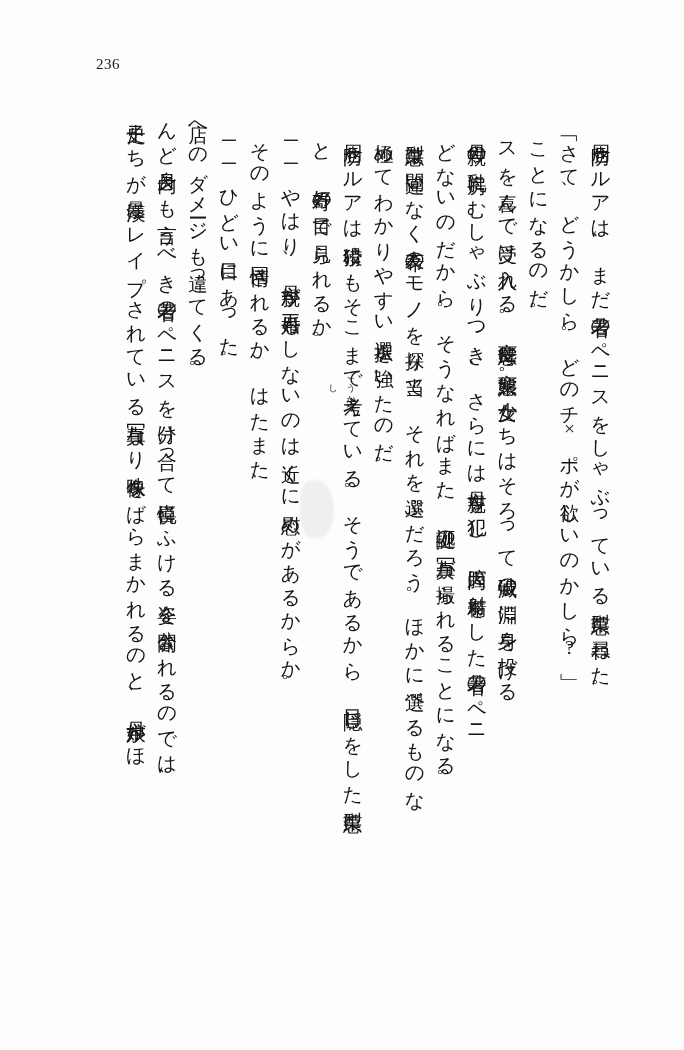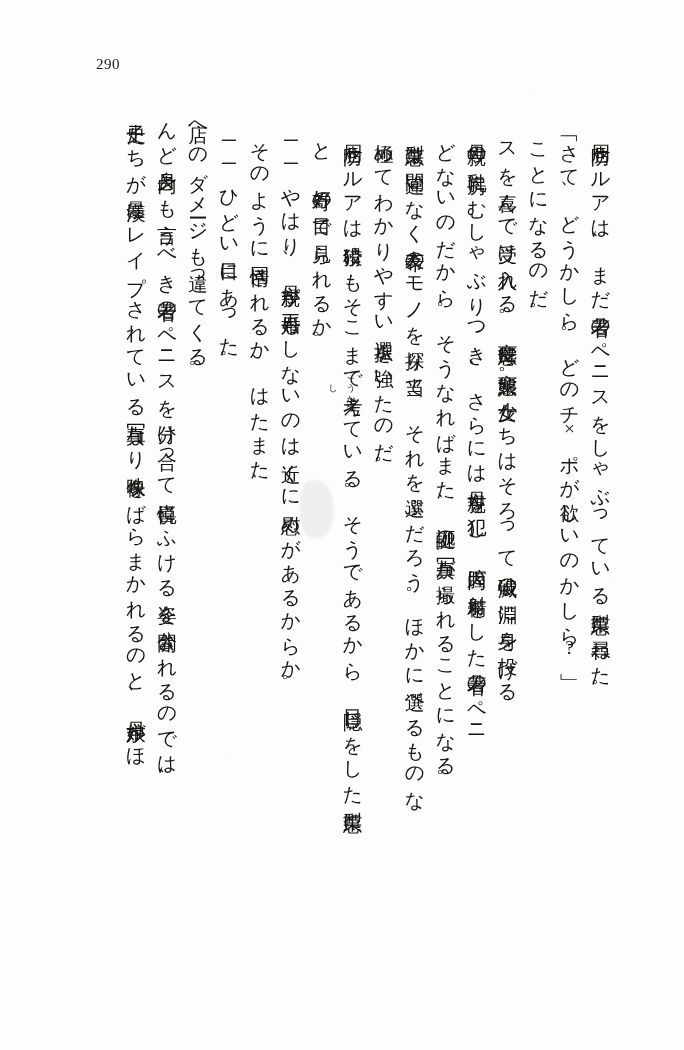--- a/index.html
+++ b/index.html
@@ -83,21 +83,21 @@
     background: rgba(120,120,120,0.10);
     border-radius: 40% 60% 55% 45%;
     filter: blur(1.2px);
   }
 </style>
 </head>
 <body>
 
 <div class="page">
 
-  <div class="page-number">290</div>
+  <div class="page-number">236</div>
 
   <div class="smudge" style="left:300px; top:480px; width:34px; height:58px;"></div>
 
   <div class="text-block">
     <div class="column">史子たちが暴漢にレイプされている写真なり映像をばらまかれるのと、母娘がほ</div>
     <div class="column">んど身内とも言うべき若者のペニスを分け合って喜悦にふける姿を公開されるのでは、</div>
     <div class="column short">店へのダメージも違ってくる。</div>
     <div class="column indent">──ひどい目にあった。</div>
     <div class="column indent">そのように同情されるか、はたまた、</div>
     <div class="column indent">──やはり、母親が再婚もしないのは近くに慰めがあるからか。</div>

